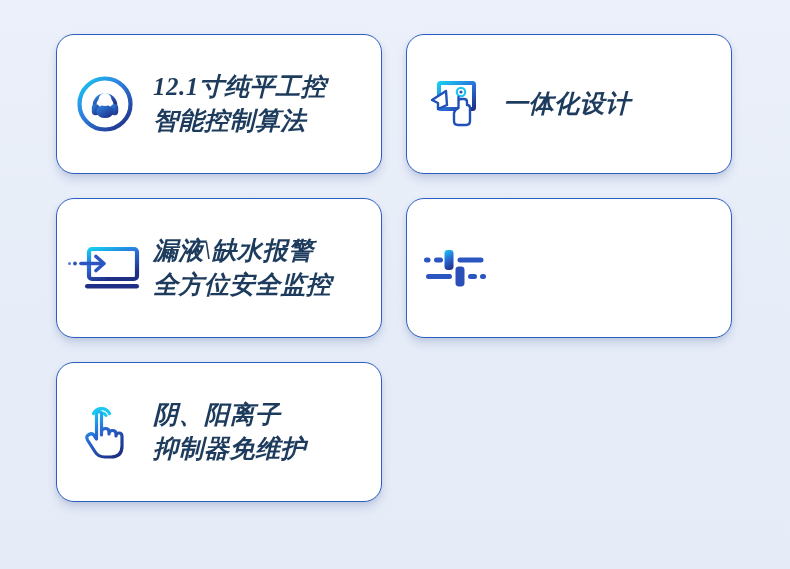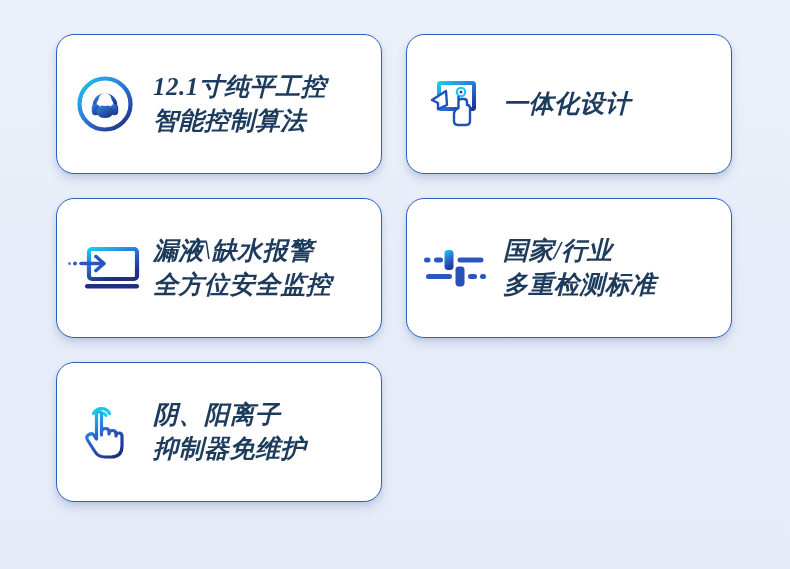--- a/index.html
+++ b/index.html
@@ -179,24 +179,20 @@
           <rect x="12" y="13.5" width="9" height="5" rx="2.5" fill="#2b55c0"></rect>
           <rect x="22.5" y="6" width="9" height="20" rx="3.4" fill="url(#g5)"></rect>
           <rect x="35.5" y="13.5" width="26" height="5" rx="2.5" fill="#2b55c0"></rect>
 
           <rect x="4" y="30" width="26" height="5" rx="2.5" fill="#2b55c0"></rect>
           <rect x="33.5" y="22.5" width="9" height="20" rx="3.4" fill="#2b4fb8"></rect>
           <rect x="46" y="30" width="9" height="5" rx="2.5" fill="#2b55c0"></rect>
           <rect x="58" y="30" width="6" height="5" rx="2.5" fill="#2b55c0"></rect>
         </svg>
       </div>
-      <div class="card-text">
-        <div class="line line-1">国家/行业</div>
-        <div class="line line-2">多重检测标准</div>
-      </div>
     </div>
 
     <div class="card">
       <div class="icon-wrap">
         <svg width="52" height="62" viewBox="0 0 52 62" aria-hidden="true">
           <defs>
             <linearGradient id="g6" x1="0.2" y1="0" x2="0.8" y2="1">
               <stop offset="0%" stop-color="#19c9f1"></stop>
               <stop offset="40%" stop-color="#2a6ad4"></stop>
               <stop offset="100%" stop-color="#1f2f86"></stop>

